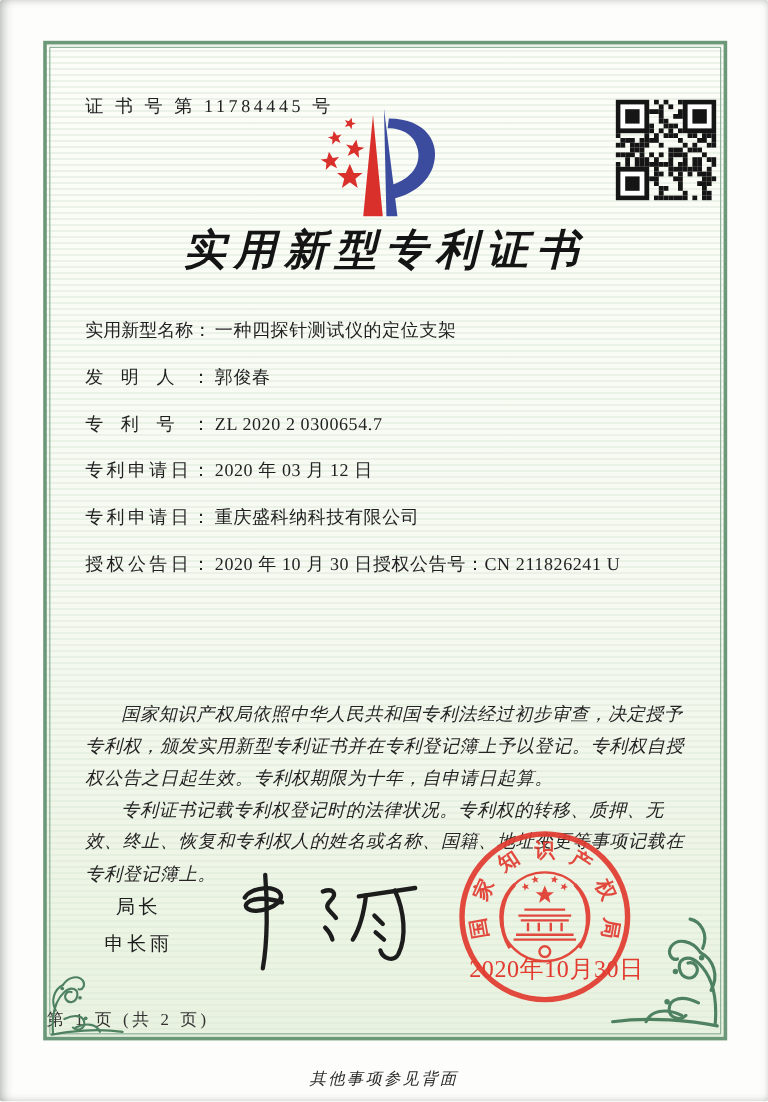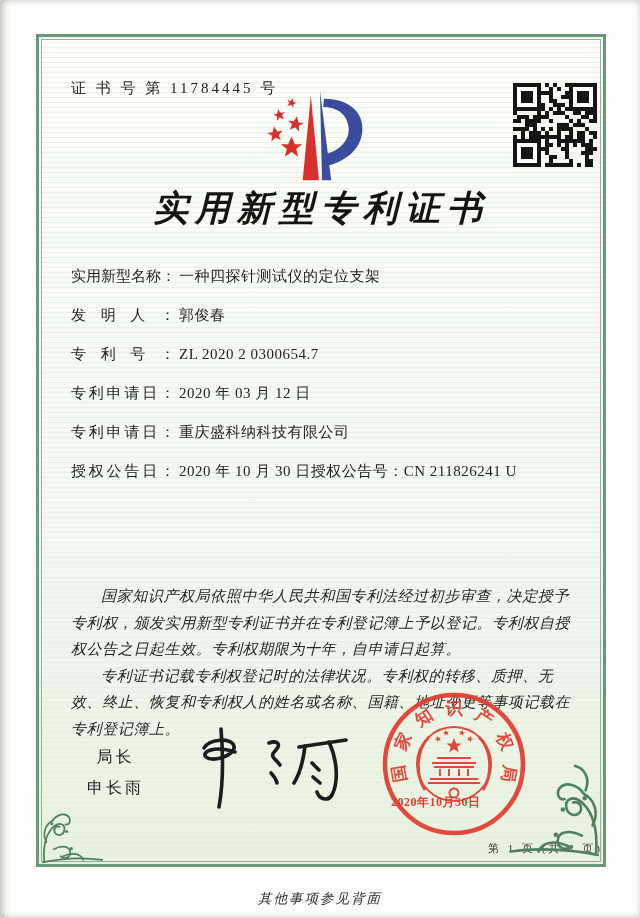--- a/index.html
+++ b/index.html
@@ -41,23 +41,23 @@
   .f-label{display:inline-block;width:104px;text-align:justify;text-align-last:justify;margin-right:4px;}
   .f-value{letter-spacing:.5px;}
   .grant-no{}
   .paras{position:absolute;left:32px;top:502px;width:510px;font-style:italic;
          font-size:15px;line-height:26.5px;letter-spacing:.6px;color:#242424;margin-top:44px;}
   .paras p{text-indent:2em;}
   .director{position:absolute;left:48px;top:704px;font-family:"Liberation Sans",sans-serif;
             font-size:16px;line-height:31px;letter-spacing:3px;color:#1d1d1d;font-weight:500;text-align:center;}
   .signature{position:absolute;left:142px;top:678px;width:178px;height:100px;}
   .seal{position:absolute;left:339px;top:651px;width:152px;height:152px;opacity:.92;}
-  .seal-date{position:absolute;left:352px;top:757px;width:140px;font-size:12px;font-weight:bold;
+  .seal-date{position:absolute;left:352px;top:757px;width:140px;font-size:20px;font-weight:normal;
              color:var(--seal-red);letter-spacing:.5px;white-space:nowrap;}
-  .page-num{position:absolute;left:0;top:804px;width:100%;text-align:right;font-size:11px;letter-spacing:3px;color:#333;padding-left:12px;}
+  .page-num{position:absolute;left:0;top:804px;width:100%;text-align:left;font-size:14px;letter-spacing:3px;color:#333;}
   .back-note{position:absolute;left:0;top:879px;width:100%;text-align:center;font-size:13.5px;
              font-style:italic;letter-spacing:2px;color:#2b2b2b;margin-top:11px;}
   .orn{position:absolute;pointer-events:none;}
   .orn-left{left:0;bottom:0;width:66px;height:74px;}
   .orn-right{right:0;bottom:0;width:96px;height:122px;transform:scaleX(-1);}
 </style>
 </head>
 <body>
 
 <div class="page">

